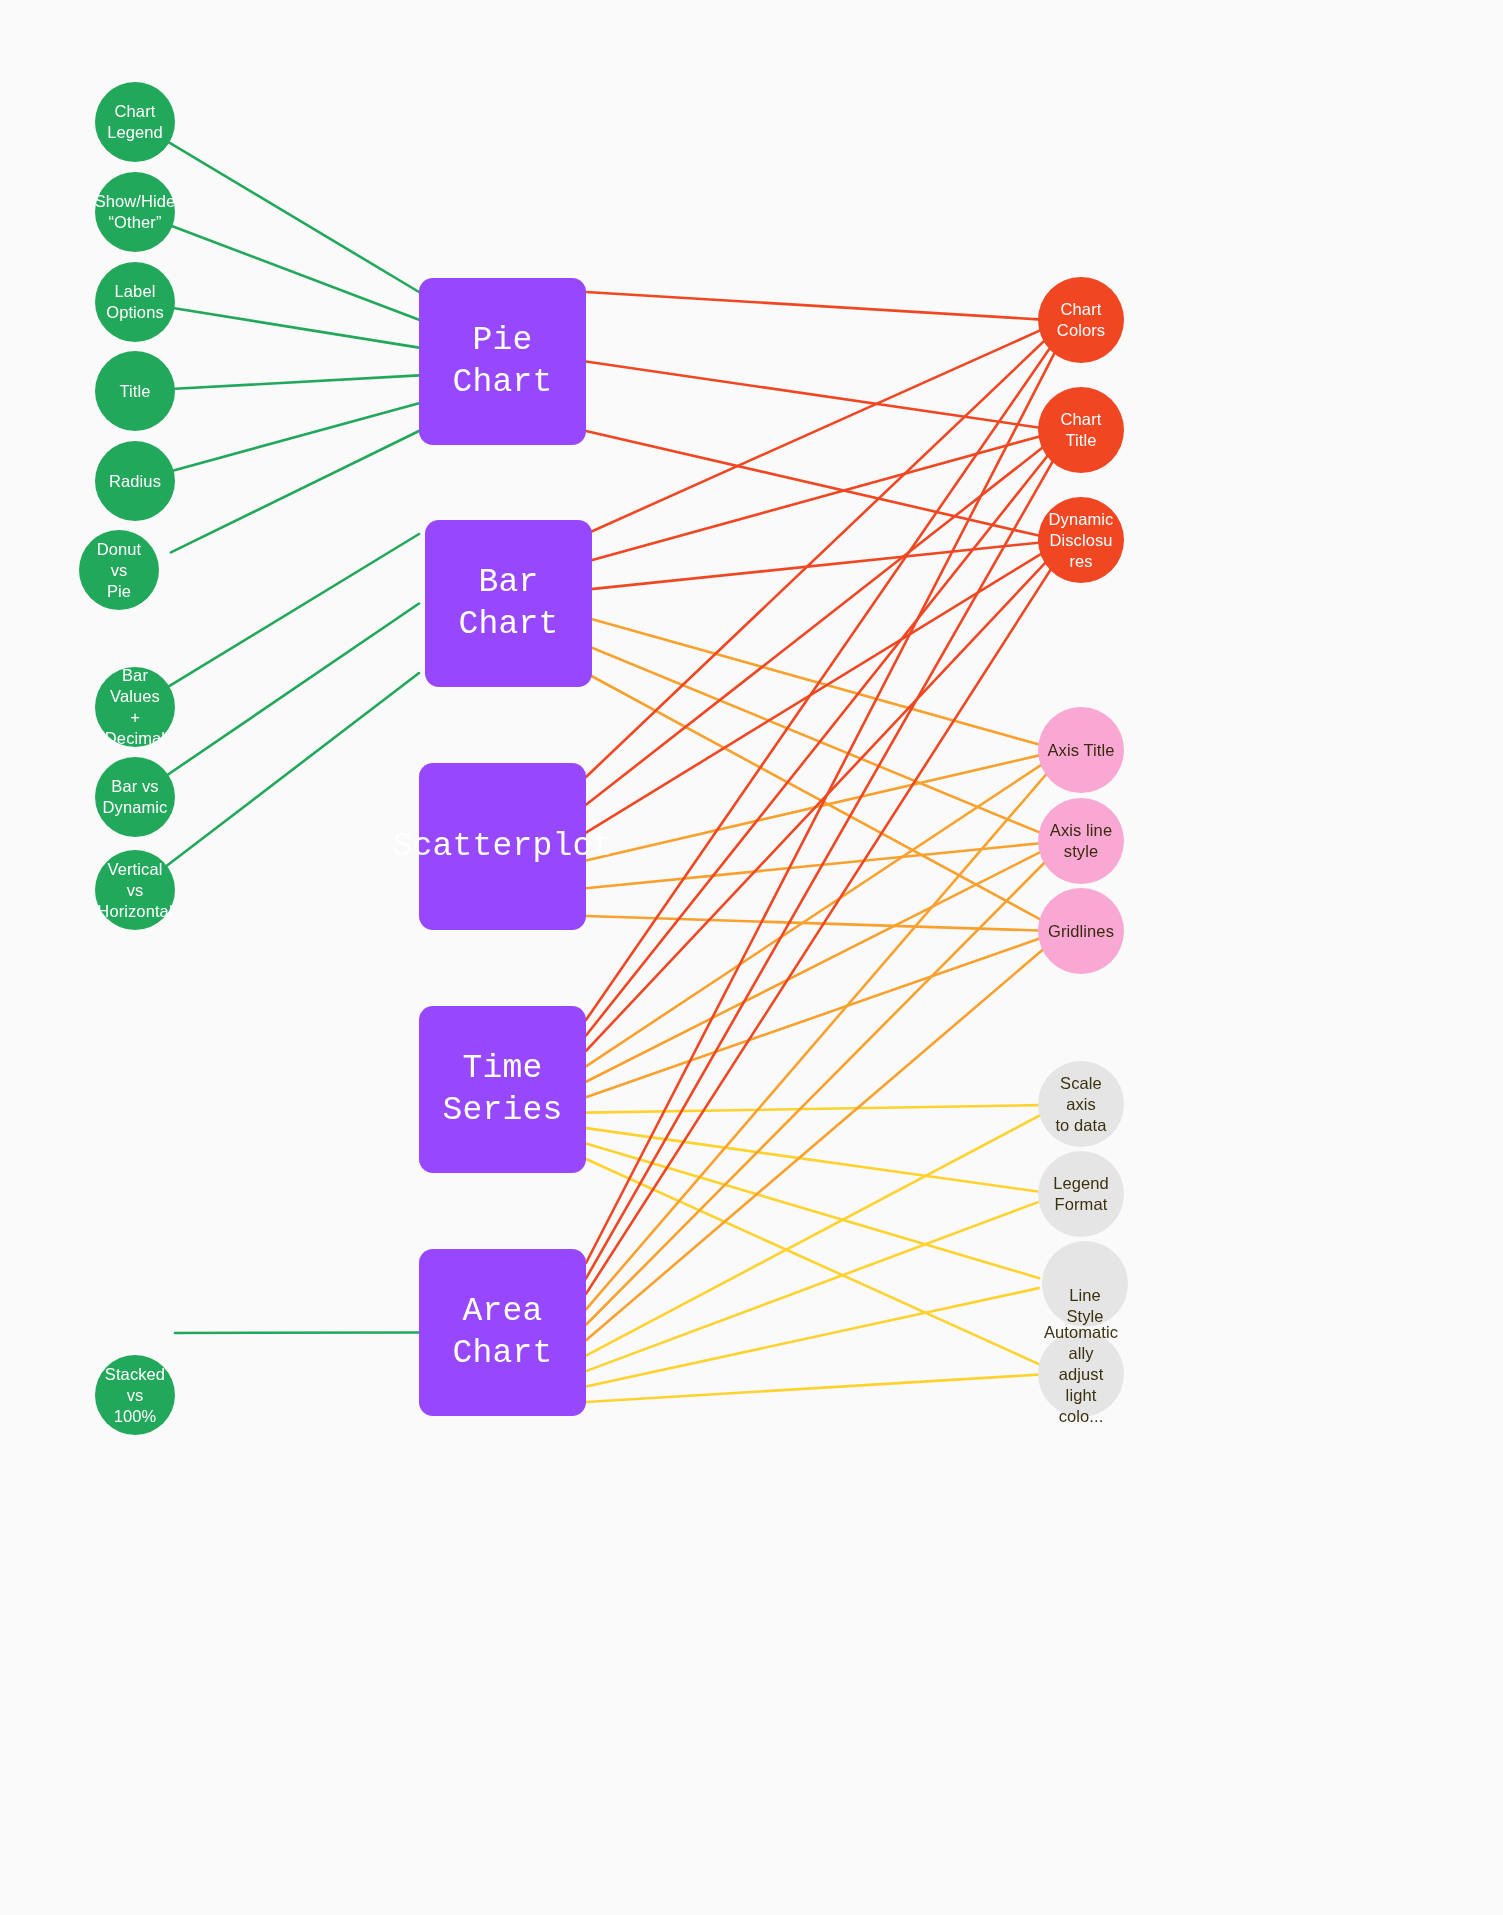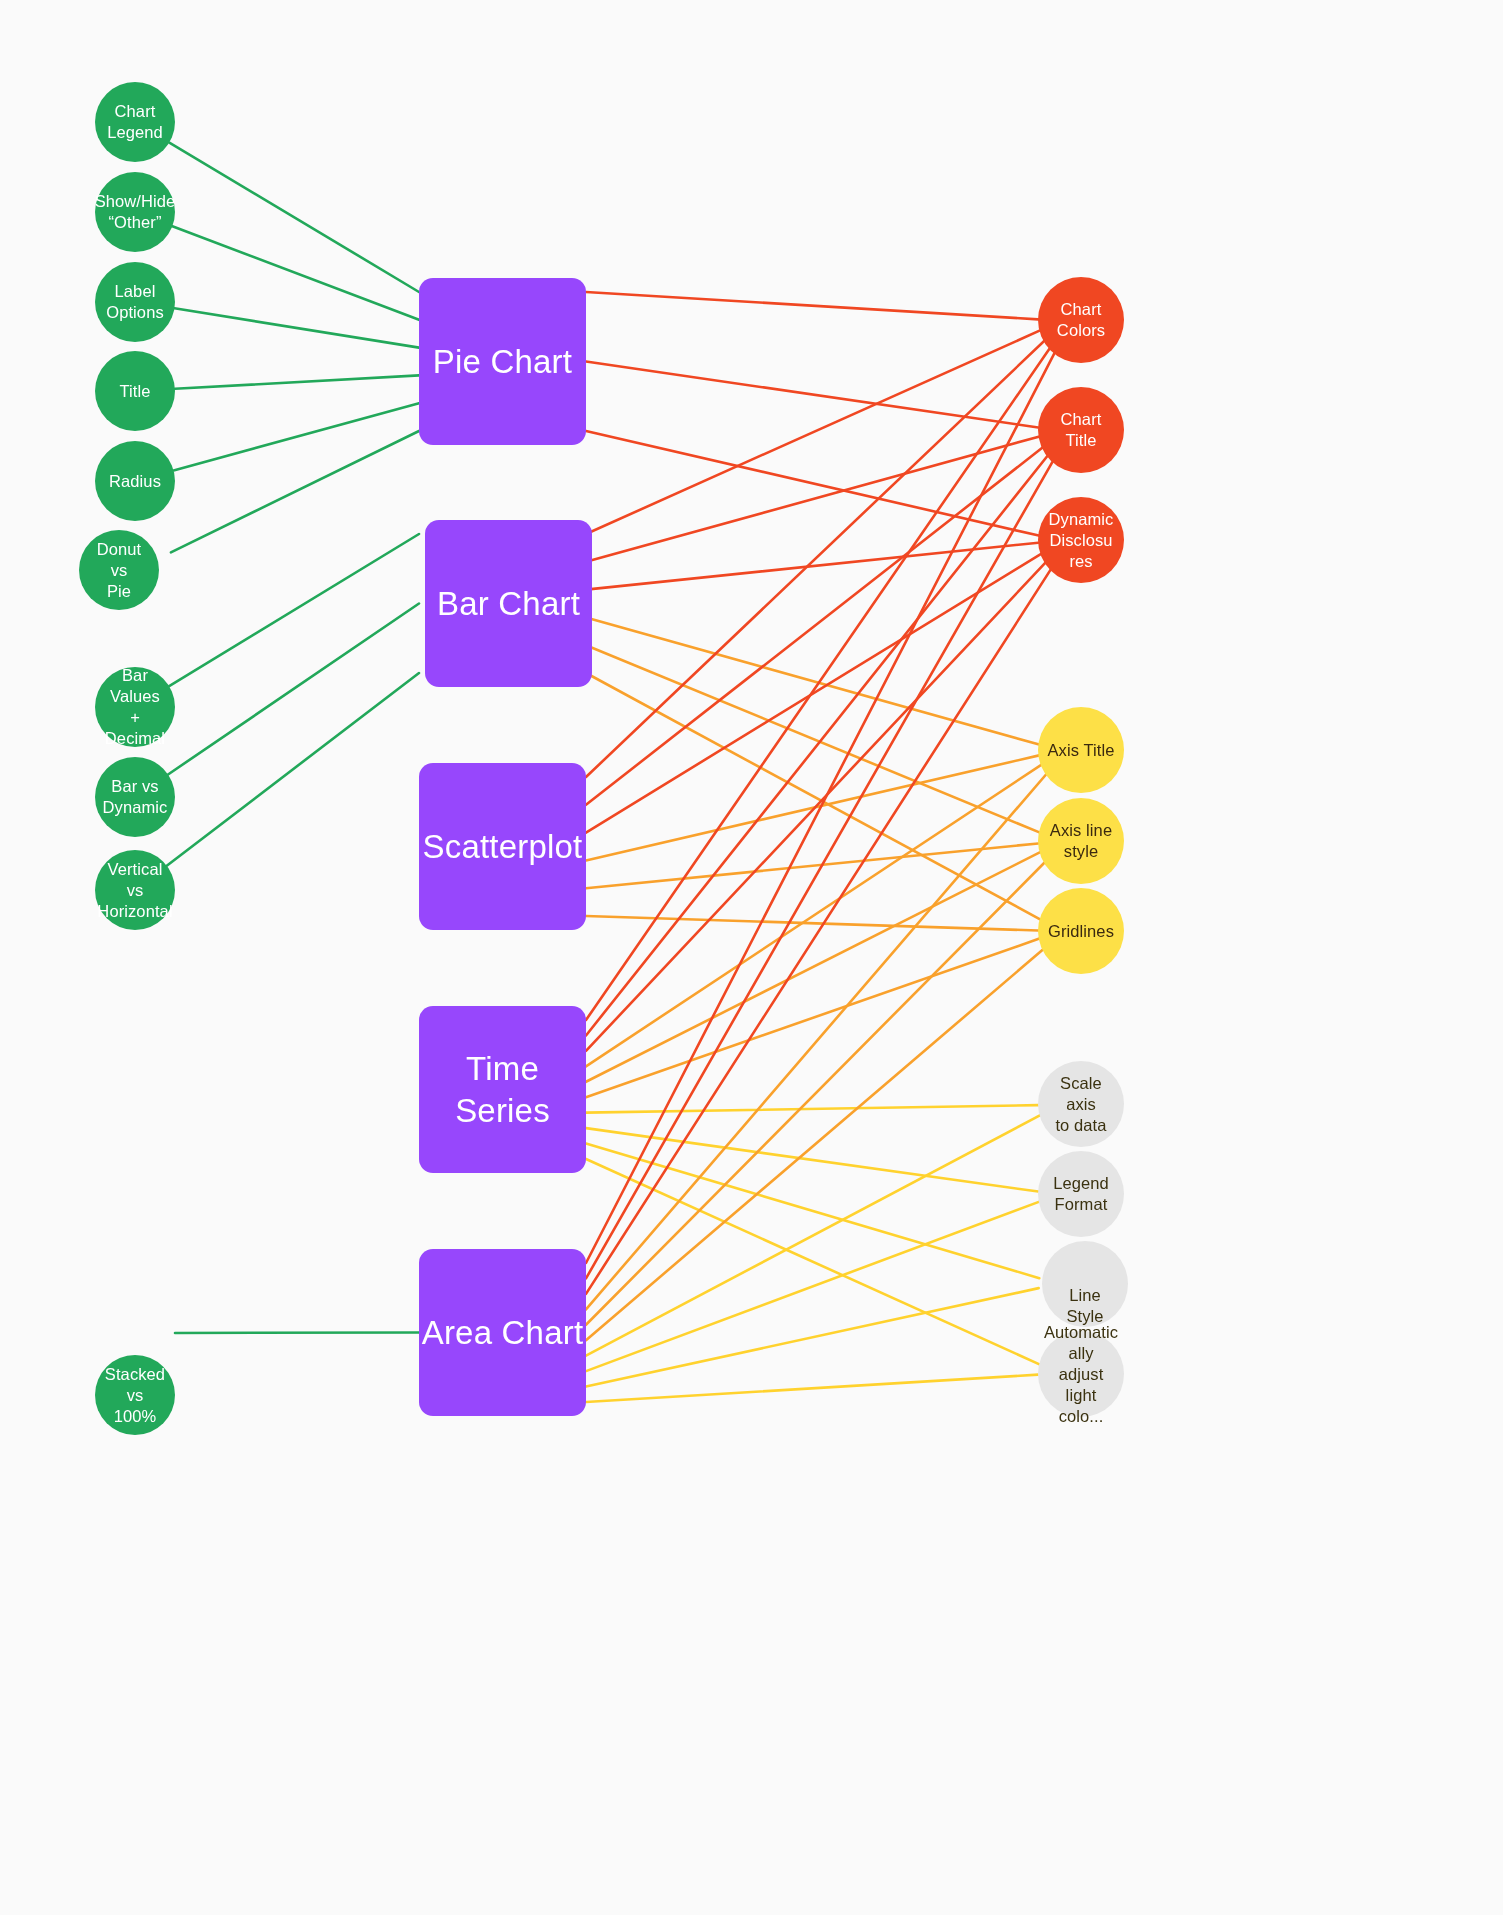--- a/index.html
+++ b/index.html
@@ -15,30 +15,30 @@
   .node{position:absolute;display:flex;align-items:center;justify-content:center;text-align:center;box-sizing:border-box;}
   .circle{border-radius:50%;}
   .circle .lbl{
     font-size:16.5px;line-height:21px;font-weight:400;letter-spacing:.1px;
     padding:0 9px;white-space:pre-line;
   }
   .green{background:#22a85a;}
   .green .lbl{color:#ffffff;}
   .red{background:#f04722;}
   .red .lbl{color:#ffffff;}
-  .orange{background:#fde047;}
+  .orange{background:#f9a8d4;}
   .orange .lbl{color:#3b2a10;}
   .yellow{background:#e5e5e5;}
   .yellow .lbl{color:#3b3210;}
   .box{
     background:#9747fc;border-radius:14px;
   }
   .box .lbl{
     color:#ffffff;font-size:33px;line-height:42px;font-weight:400;
-    letter-spacing:.2px;white-space:pre-line;
+    letter-spacing:.2px;white-space:pre-line;font-family:Liberation Mono, monospace;
   }
 </style>
 </head>
 <body>
 
 <div id="stage">
   <svg id="edges" viewBox="0 0 1503 1915" width="1503" height="1915">
       <line x1="169.32102484954575" y1="142.54427543810837" x2="419" y2="292" stroke="#22a85a" stroke-width="2.6" stroke-linecap="round"></line>
       <line x1="172.39658754807758" y1="226.19490189324915" x2="419" y2="319.8" stroke="#22a85a" stroke-width="2.6" stroke-linecap="round"></line>
       <line x1="174.49414814467414" y1="308.34131392745473" x2="419" y2="347.6" stroke="#22a85a" stroke-width="2.6" stroke-linecap="round"></line>

